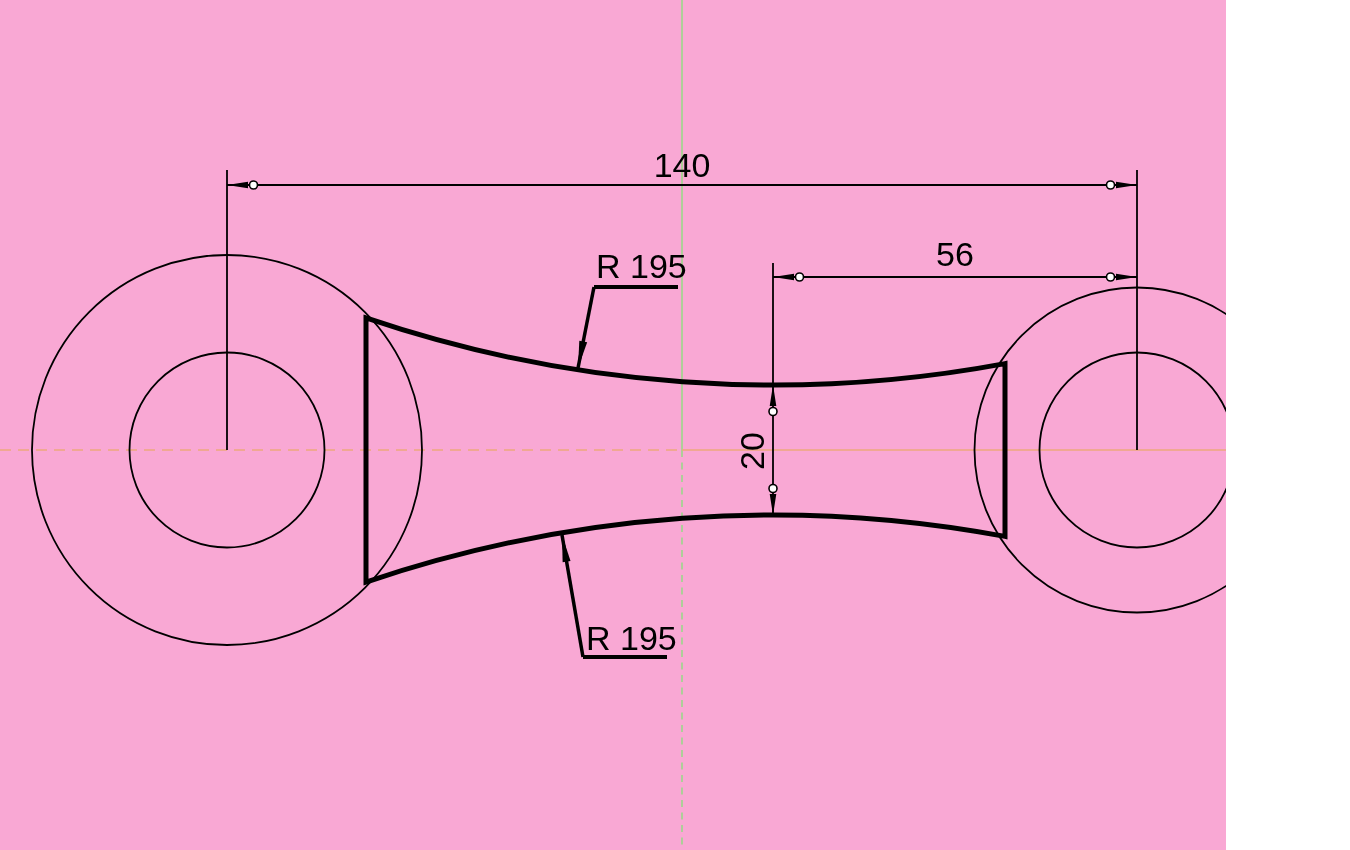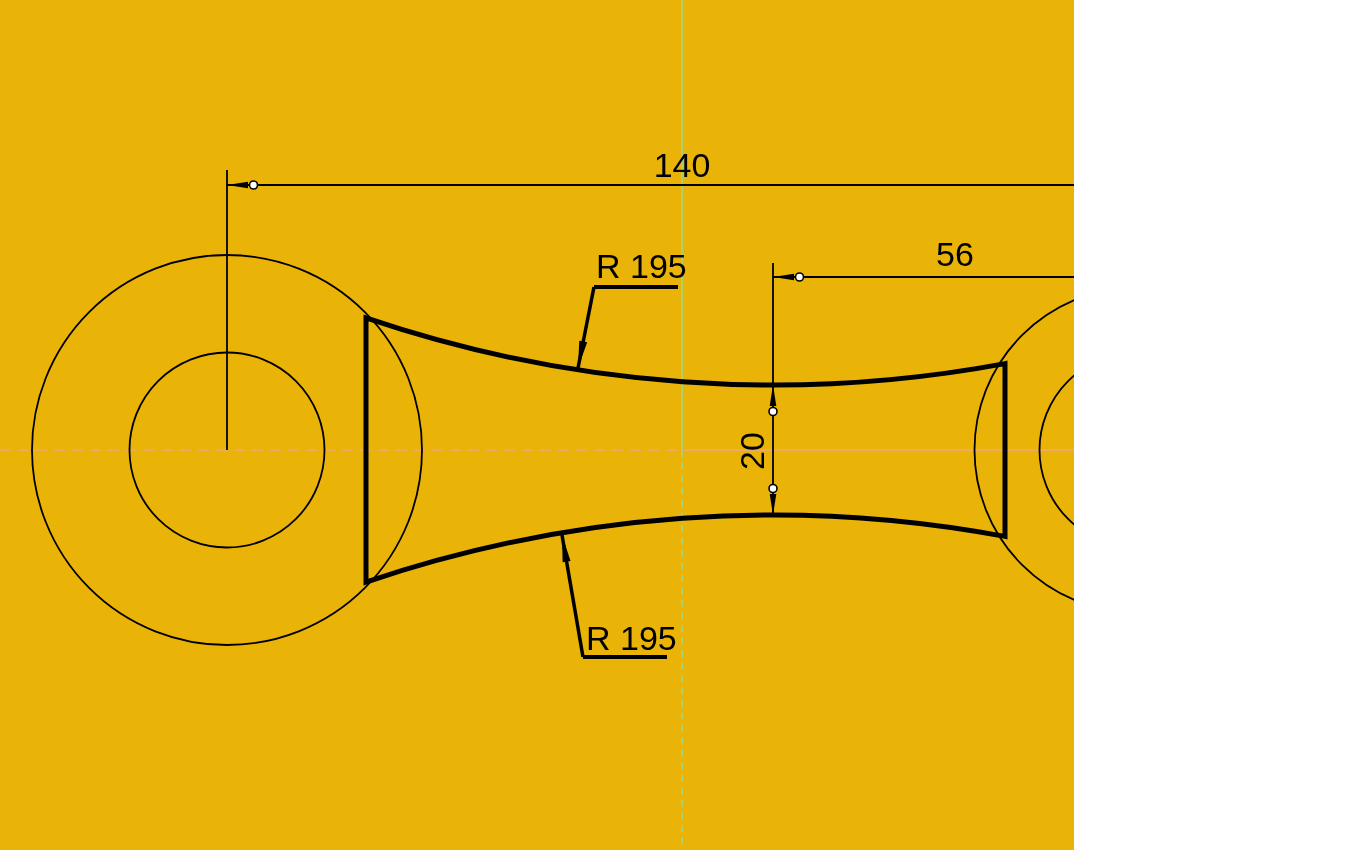--- a/index.html
+++ b/index.html
@@ -1,17 +1,17 @@
 <!DOCTYPE html>
 <html><head>
 <meta charset="utf-8">
 <style>
   html,body { margin:0; padding:0; background:#ffffff; }
   .canvas-wrap {
-    width:1074px; height:850px; position:relative; background:#eab308; overflow:hidden;text-align:center;
+    width:1226px; height:850px; position:relative; background:#f9a8d4; overflow:hidden;text-align:center;
   }
   svg { display:block; }
   svg text {
     font-family:"Liberation Sans", sans-serif;
     font-size:34px;
     fill:#000000;
   }
   marker { overflow:visible; }
 </style>
 </head>

